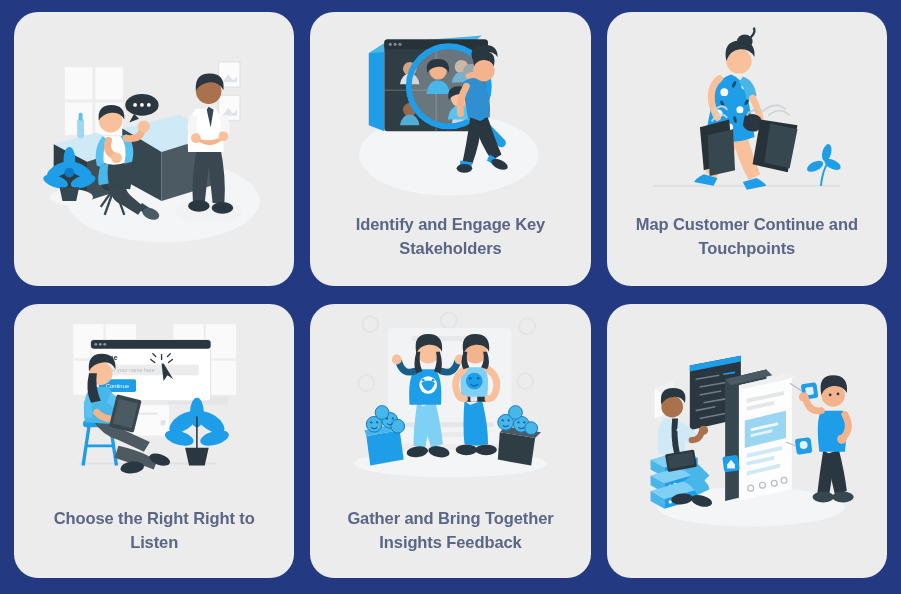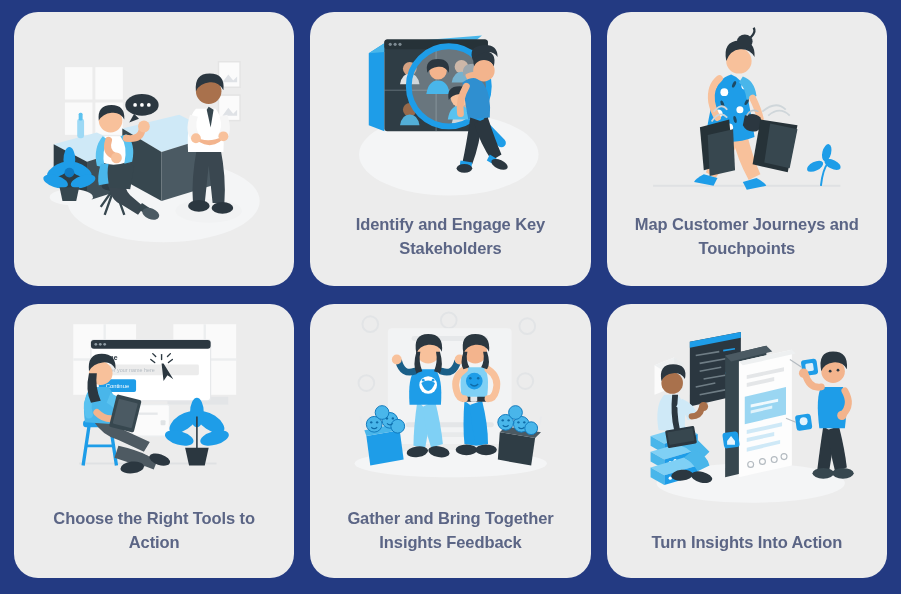--- a/index.html
+++ b/index.html
@@ -261,21 +261,21 @@
         </g>
 
         <g>
           <path d="M136 96 q14-12 24-2" stroke="#cfd6da" stroke-width="1.8" fill="none"></path>
           <path d="M134 104 l38 6 -10 48 -36-8z" fill="#263238"></path>
           <path d="M142 100 q12-10 22 0" stroke="#cfd6da" stroke-width="1.8" fill="none"></path>
           <path d="M144 108 l28 6 -8 40 -26-6z" fill="#37474f"></path>
         </g>
       </svg>
     </div>
-    <div class="card-title">Map Customer Journeys and Touchpoints</div>
+    <div class="card-title">Map Customer Continue and Touchpoints</div>
   </div>
 
   <div class="card row2">
     <div class="illo">
       <svg viewBox="0 0 240 200" preserveAspectRatio="xMidYMid meet">
 
         <rect x="38" y="14" width="64" height="72" fill="#fafafa"></rect>
         <g stroke="#eceeef" stroke-width="2.4">
             <line x1="70" y1="14" x2="70" y2="86"></line>
             <line x1="38" y1="50" x2="102" y2="50"></line>
@@ -339,21 +339,21 @@
         <circle cx="88" cy="106" r="5" fill="#f8c19b"></circle>
 
         <rect x="78" y="88" width="26" height="34" rx="2" transform="rotate(14 91 105)" fill="#37474f"></rect>
         <rect x="81" y="92" width="20" height="26" rx="1.2" transform="rotate(14 91 105)" fill="#4b5a63"></rect>
 
         <circle cx="66" cy="64" r="12" fill="#f8c19b"></circle>
         <path d="M54 62 q-2-18 13-18 q15 0 14 16 q-4-8 -13-7 q-10 1 -14 9z" fill="#2b3740"></path>
         <path d="M54 64 q-4 18 2 30 l10-2 q-6-14 -4-28z" fill="#2b3740"></path>
       </svg>
     </div>
-    <div class="card-title">Choose the Right Tools to Action</div>
+    <div class="card-title">Choose the Right Right to Listen</div>
   </div>
 
   <div class="card row2">
     <div class="illo">
       <svg viewBox="0 0 240 200" preserveAspectRatio="xMidYMid meet">
 
         <g fill="none" stroke="#e2e4e6" stroke-width="2">
           <circle cx="38" cy="14" r="8"></circle>
             <circle cx="118" cy="10" r="8"></circle>
             <circle cx="198" cy="16" r="8"></circle>
@@ -579,16 +579,15 @@
           <path d="M220 70 q8 14 -2 24" stroke="#f3b48d" stroke-width="7" fill="none" stroke-linecap="round"></path>
           <circle cx="178" cy="52" r="4.8" fill="#f3b48d"></circle>
           <circle cx="217" cy="95" r="4.8" fill="#f3b48d"></circle>
           <circle cx="208" cy="50" r="12" fill="#f3b48d"></circle>
           <path d="M196 50 q-4-20 12-20 q16 0 14 18 q-4-8 -14-7 q-9 1 -12 9z" fill="#2b3740"></path>
           <circle cx="205" cy="50" r="1.4" fill="#2b3740"></circle>
           <circle cx="213" cy="49" r="1.4" fill="#2b3740"></circle>
         </g>
       </svg>
     </div>
-    <div class="card-title">Turn Insights Into Action</div>
   </div>
 
 </div>
 
 </body></html>

